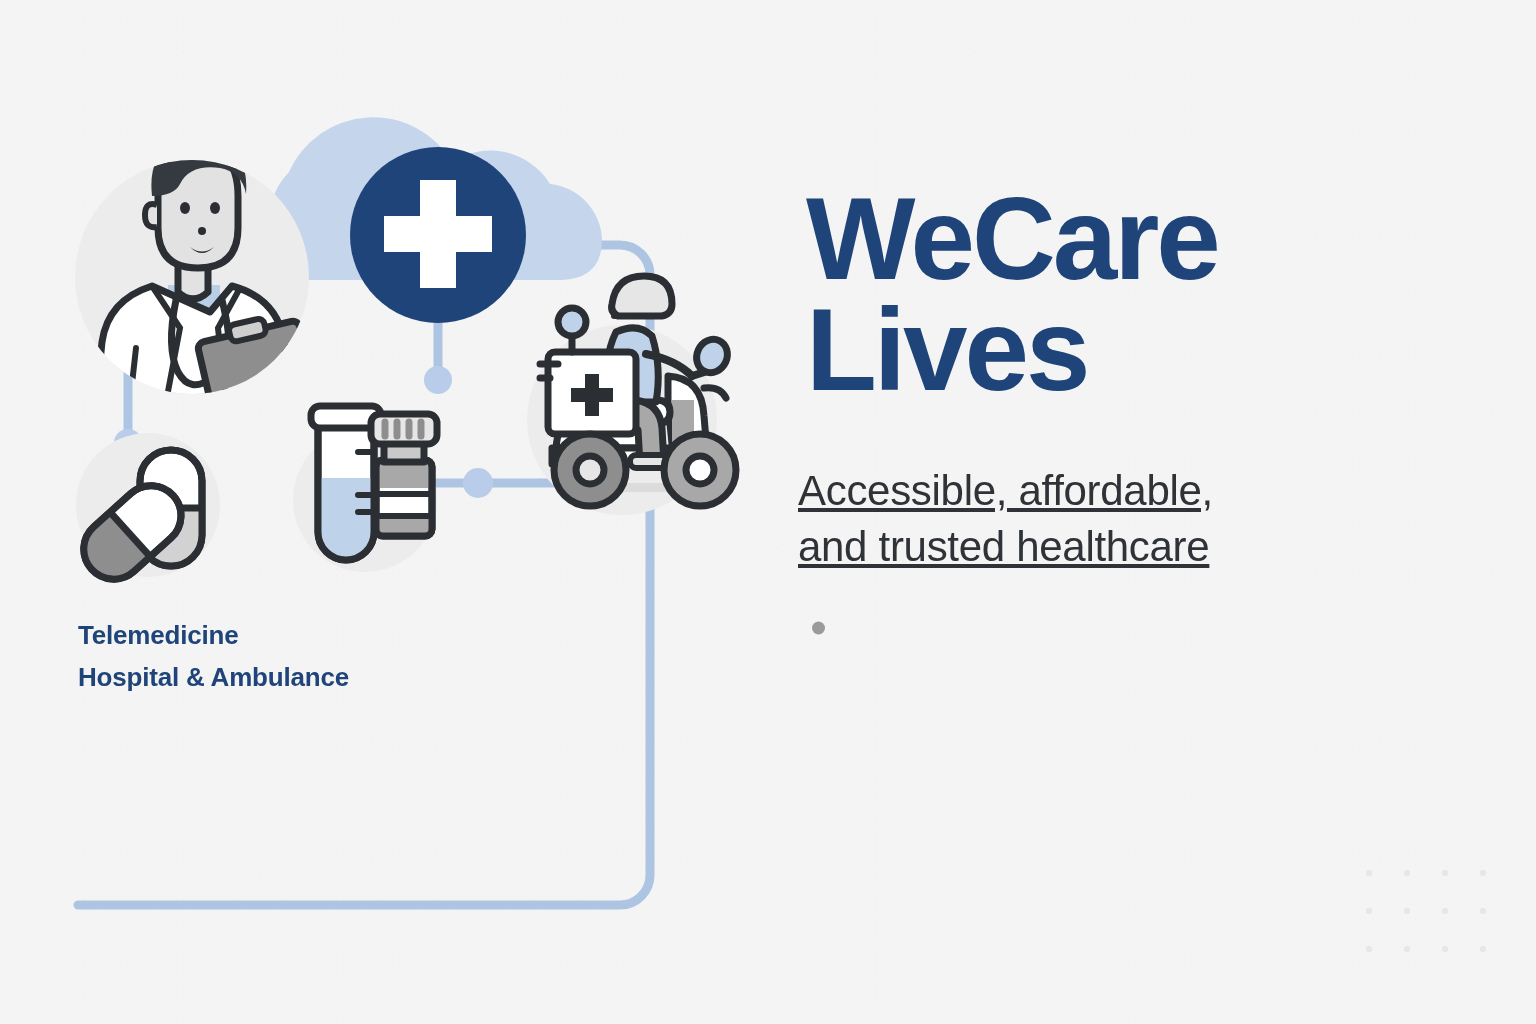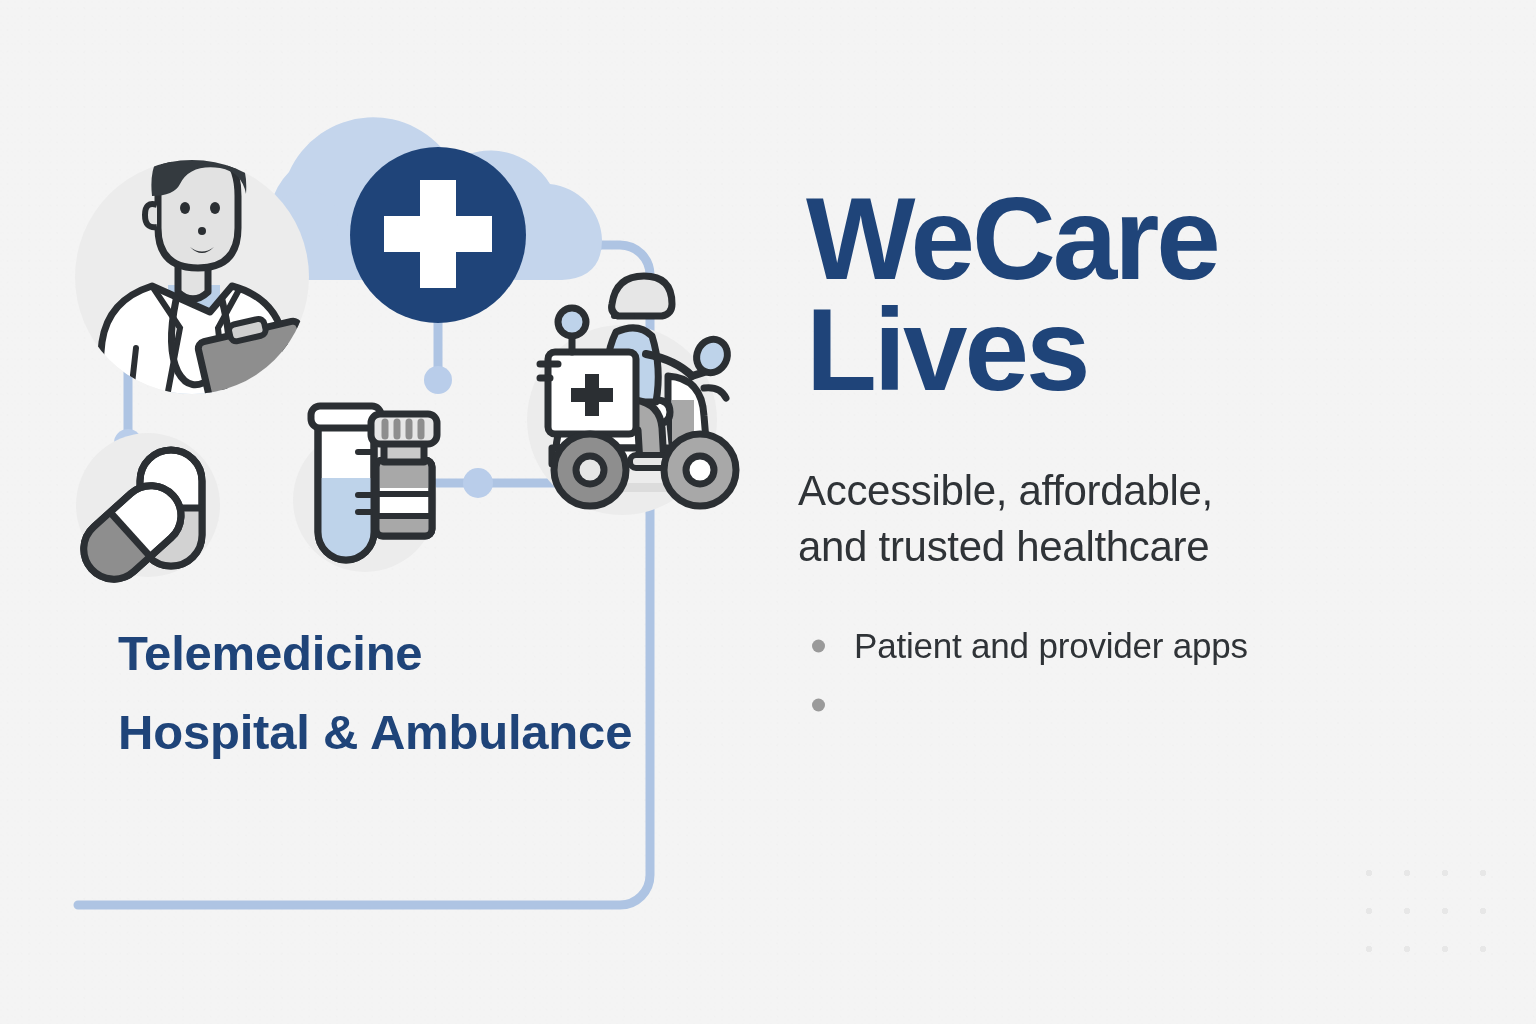--- a/index.html
+++ b/index.html
@@ -51,27 +51,26 @@
   #illustration svg { display: block; }
 
   
   #service-list {
     position: absolute;
     left: 78px;
     top: 614px;
     width: 620px;
   }
   .service-item {
-    font-size: 49px;
+    font-size: 26px;
     font-weight: bold;
     color: #1f4479;
     line-height: 1.62;
     letter-spacing: -0.2px;
     white-space: nowrap;
-    margin-left: 40px;
   }
 
   
   #right-col {
     position: absolute;
     left: 798px;
     top: 176px;
     width: 700px;
   }
   #headline {
@@ -84,20 +83,21 @@
   }
   #headline .hl-line { display: block; }
 
   #subhead {
     margin-top: 56px;
     font-size: 42px;
     color: #2f3337;
     line-height: 1.33;
     font-weight: normal;
     letter-spacing: -.3px;
+    text-decoration: underline;
   }
   #subhead .sh-line { display: block; }
 
   #feature-list {
     margin-top: 54px;
     list-style: none;
     padding: 0;
   }
   #feature-list li {
     position: relative;
@@ -312,21 +312,17 @@
     </h1>
 
     <div id="subhead">
       <span class="sh-line">Accessible, affordable,</span>
       <span class="sh-line">and trusted healthcare</span>
     </div>
 
     <ul id="feature-list">
       <li>
         <span class="bullet-dot"></span>
-        <span>Patient and provider apps</span>
-      </li>
-      <li>
-        <span class="bullet-dot"></span>
       </li>
     </ul>
 
   </div>
 </div>
 
 </body></html>

